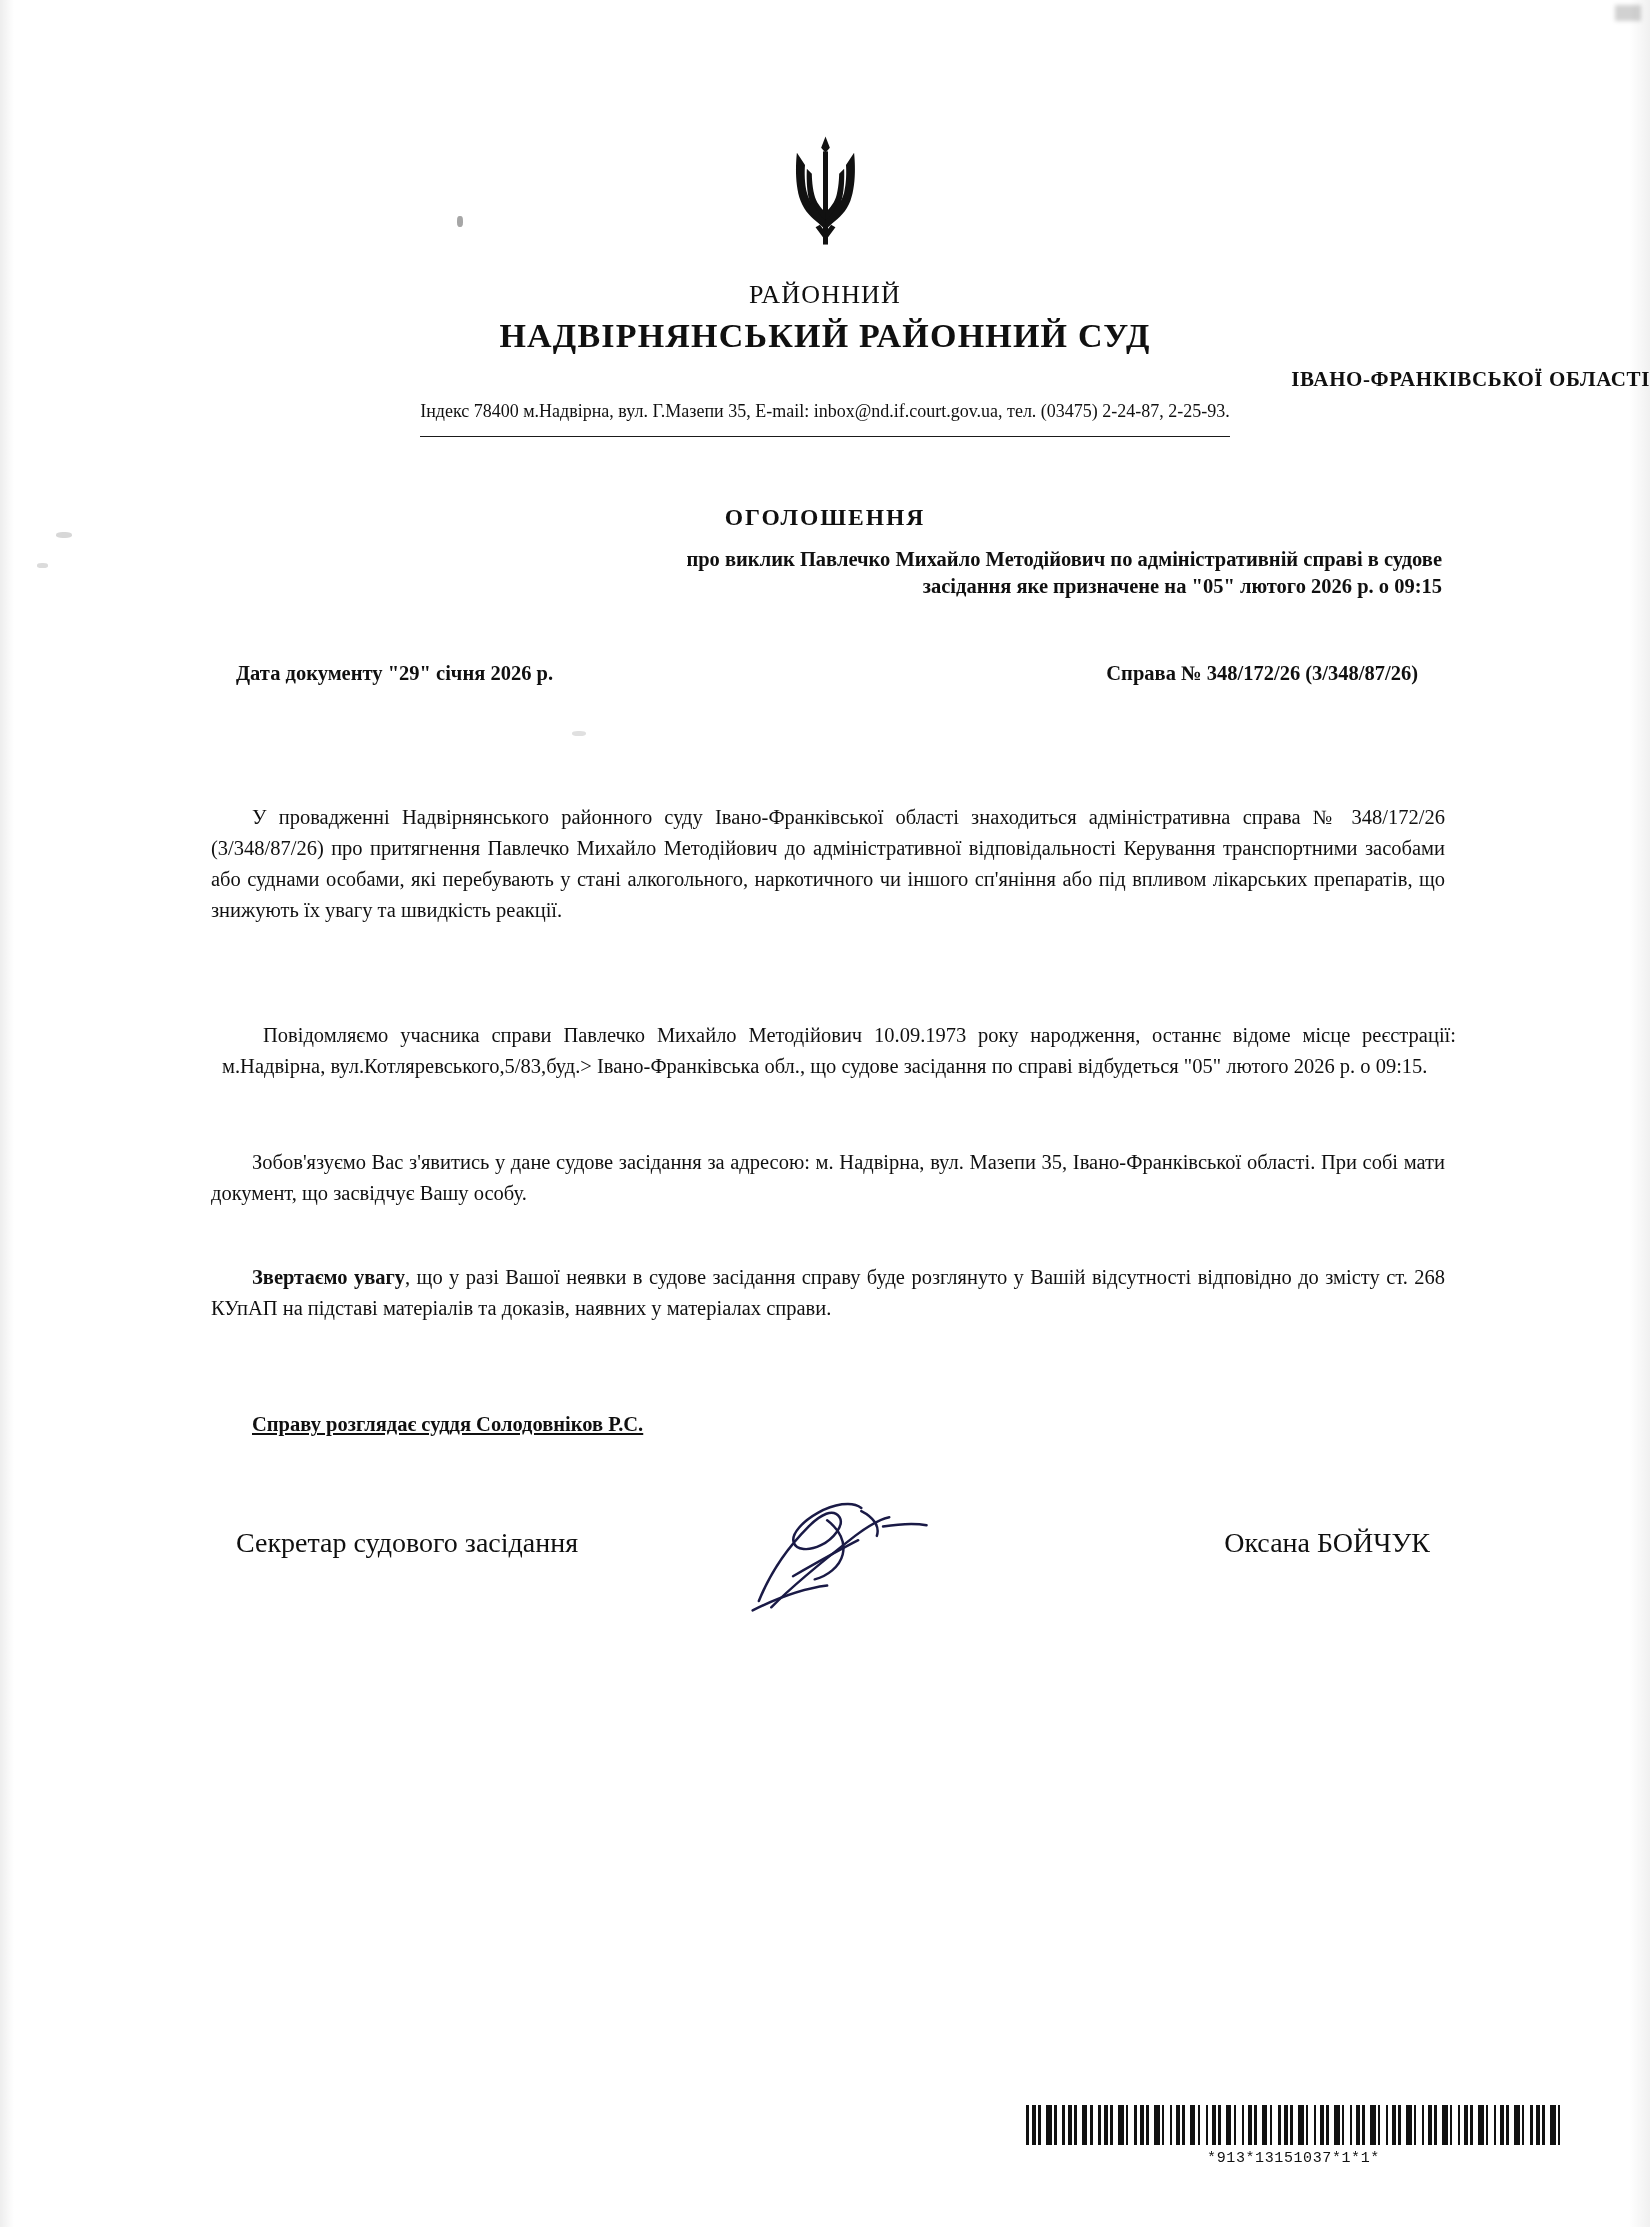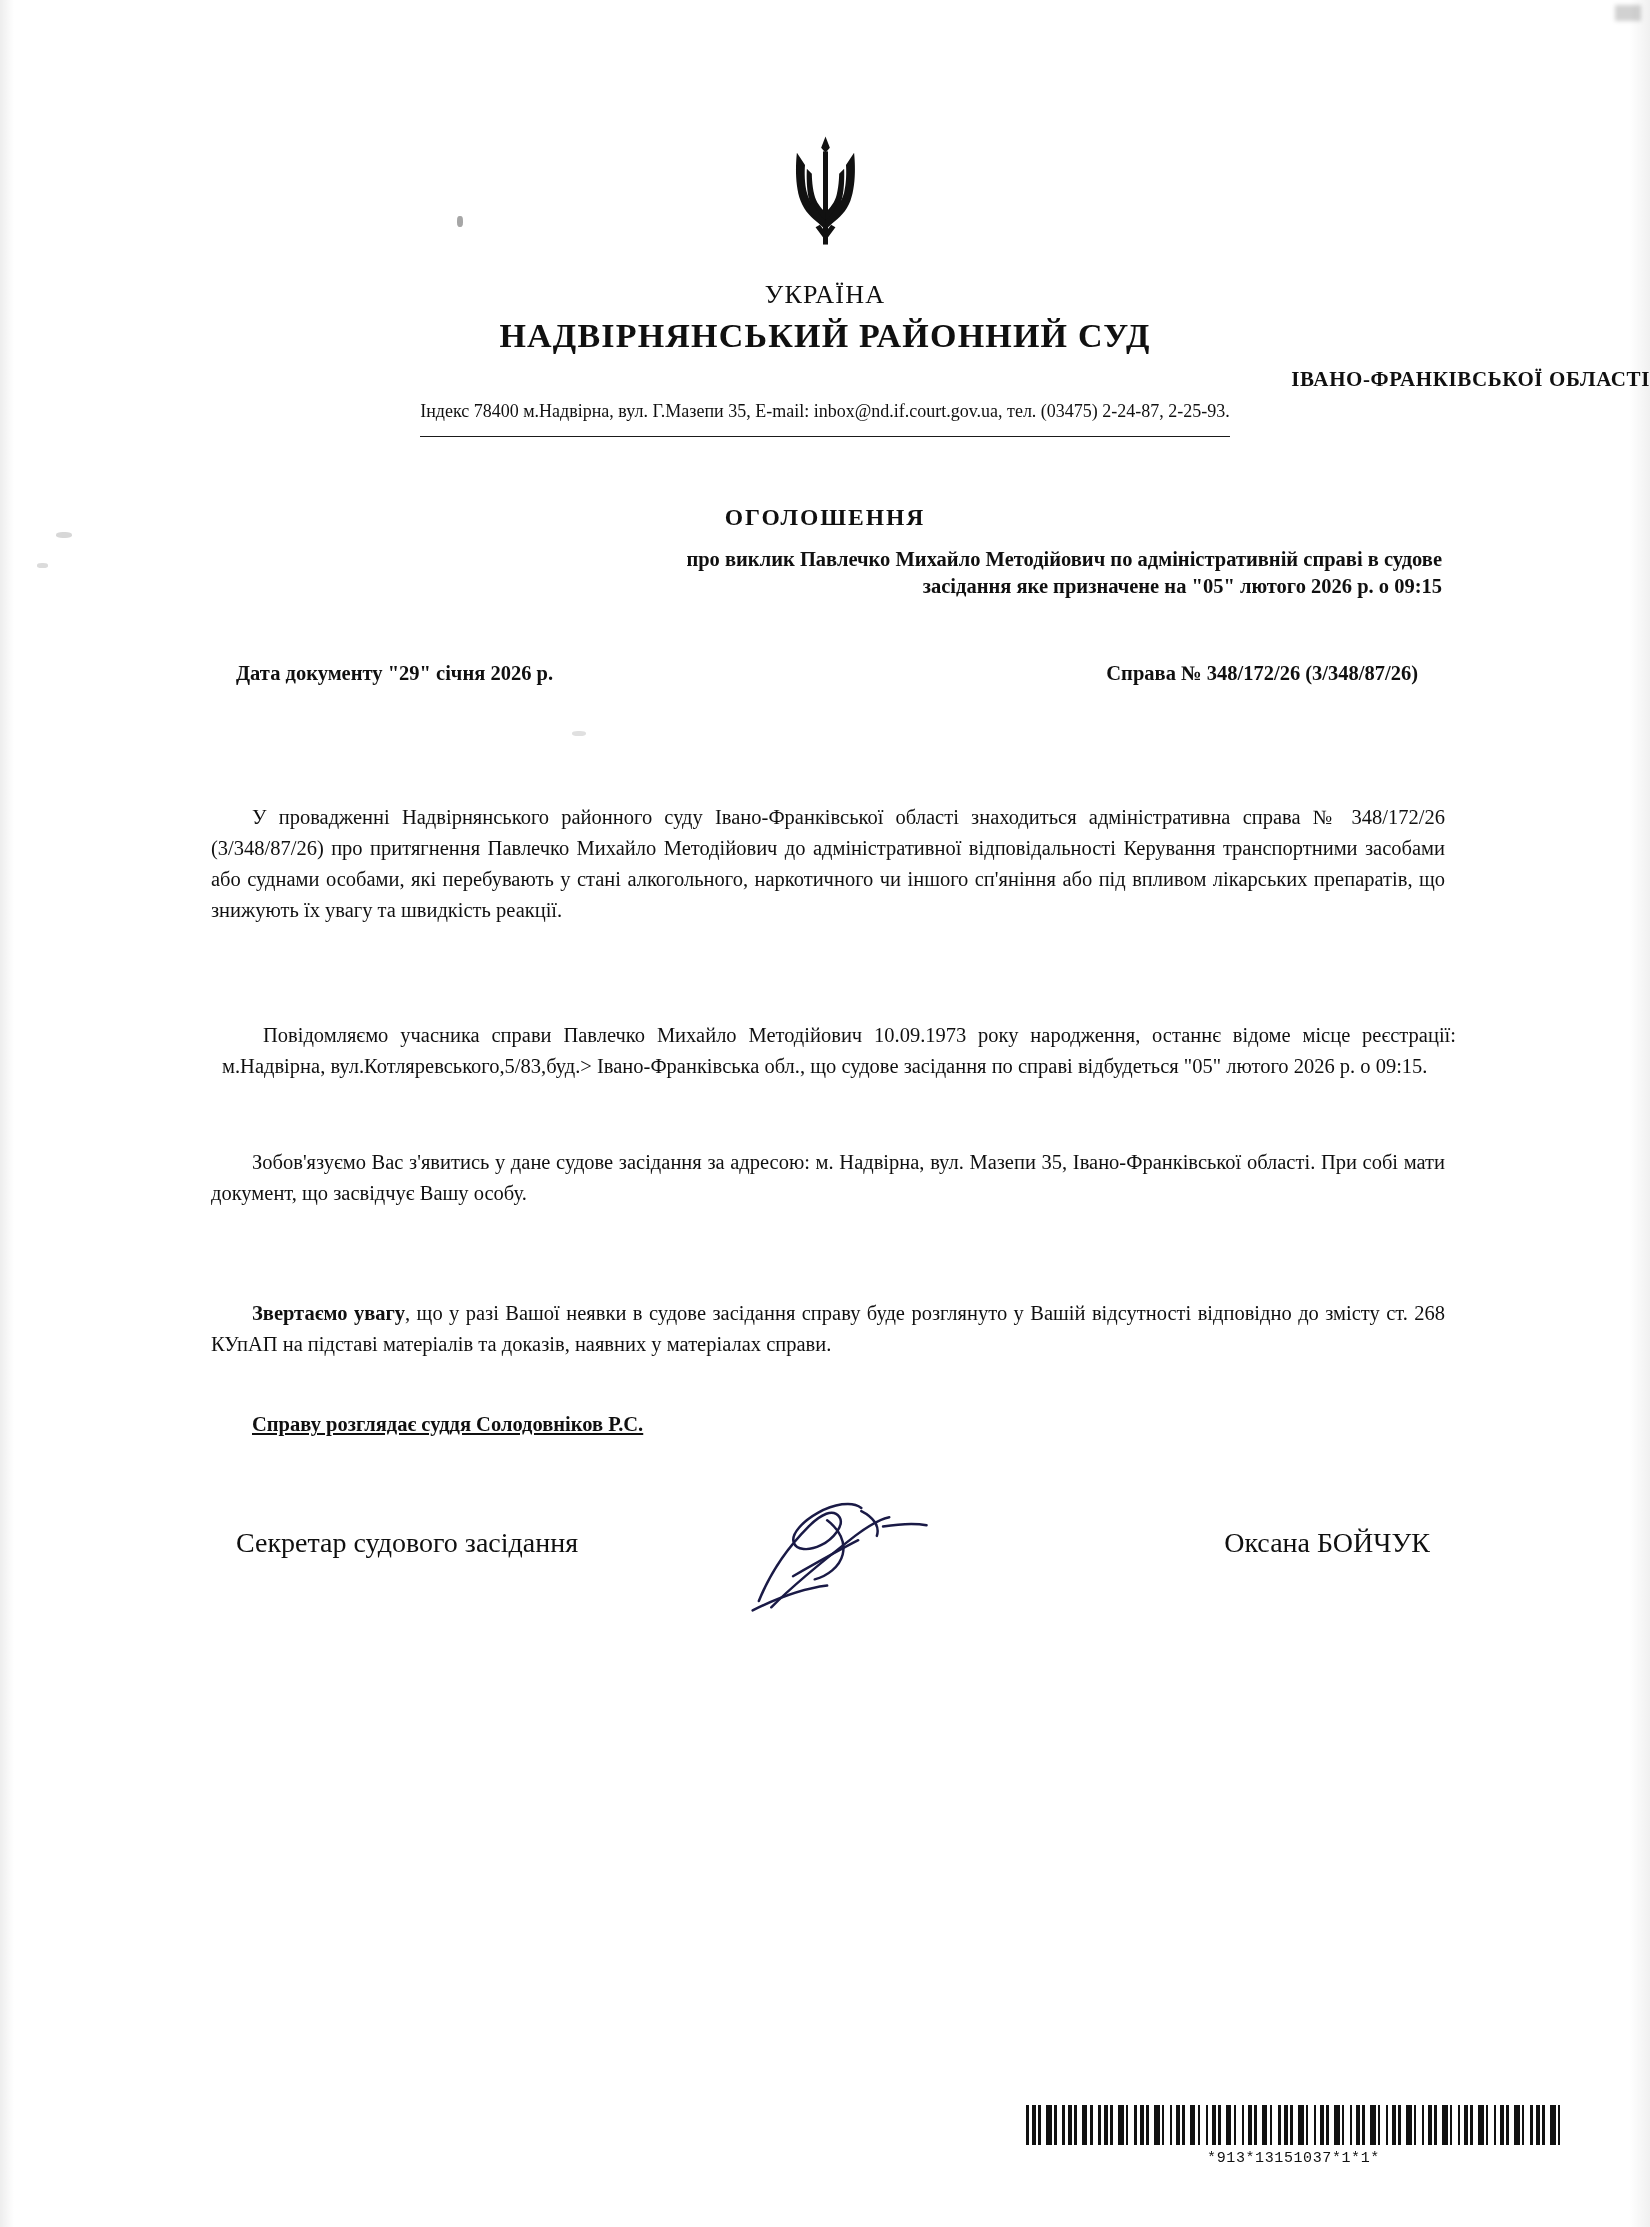--- a/index.html
+++ b/index.html
@@ -141,21 +141,21 @@
     line-height: 1.52;
     text-align: justify;
   }
   .body-block p {
     margin: 0 0 21px 0;
     text-indent: 41px;
   }
   .p1 { top: 802px; }
   .p2 { top: 1020px; margin-left: 11px; }
   .p3 { top: 1147px; }
-  .p4 { top: 1262px; margin-top: 36px; }
+  .p4 { top: 1262px; }
   .p5 { top: 1409px; text-decoration: underline; }
   .b { font-weight: bold; }
 
   
   .sig-row {
     position: absolute;
     top: 1527px;
     left: 236px;
     width: 1194px;
     font-size: 28px;
@@ -222,21 +222,21 @@
           <path d="M30 56 c0 0 -2 34 5 54 c5 14 14 24 25 32 l0 -16 c-8 -7 -15 -16 -18 -28 c-4 -16 -4 -34 -4 -34 l-8 -8 z"></path>
           <path d="M90 56 c0 0 2 34 -5 54 c-5 14 -14 24 -25 32 l0 -16 c8 -7 15 -16 18 -28 c4 -16 4 -34 4 -34 l8 -8 z"></path>
           <path d="M40 108 c4 14 11 24 20 31 v14 c-13 -9 -22 -21 -27 -36 z"></path>
           <path d="M80 108 c-4 14 -11 24 -20 31 v14 c13 -9 22 -21 27 -36 z"></path>
           <path d="M44 150 l16 22 l16 -22 l-7 -4 l-9 12 l-9 -12 z"></path>
         </g>
       </svg>
     </span>
   </div>
 
-  <div class="country">УКРАЇНА</div>
+  <div class="country">РАЙОННИЙ</div>
   <div class="court-name">НАДВІРНЯНСЬКИЙ РАЙОННИЙ СУД</div>
   <div class="court-region">ІВАНО-ФРАНКІВСЬКОЇ ОБЛАСТІ</div>
   <div class="court-contacts">
     <span class="contacts-inner">Індекс 78400 м.Надвірна, вул. Г.Мазепи 35, E-mail: inbox@nd.if.court.gov.ua, тел. (03475) 2-24-87, 2-25-93.</span>
   </div>
 
   <div class="ann-title">ОГОЛОШЕННЯ</div>
   <div class="ann-sub">
     <div>про виклик Павлечко Михайло Методійович  по адміністративній справі в судове</div>
     <div>засідання яке призначене на "05" лютого 2026 р. о 09:15</div>

